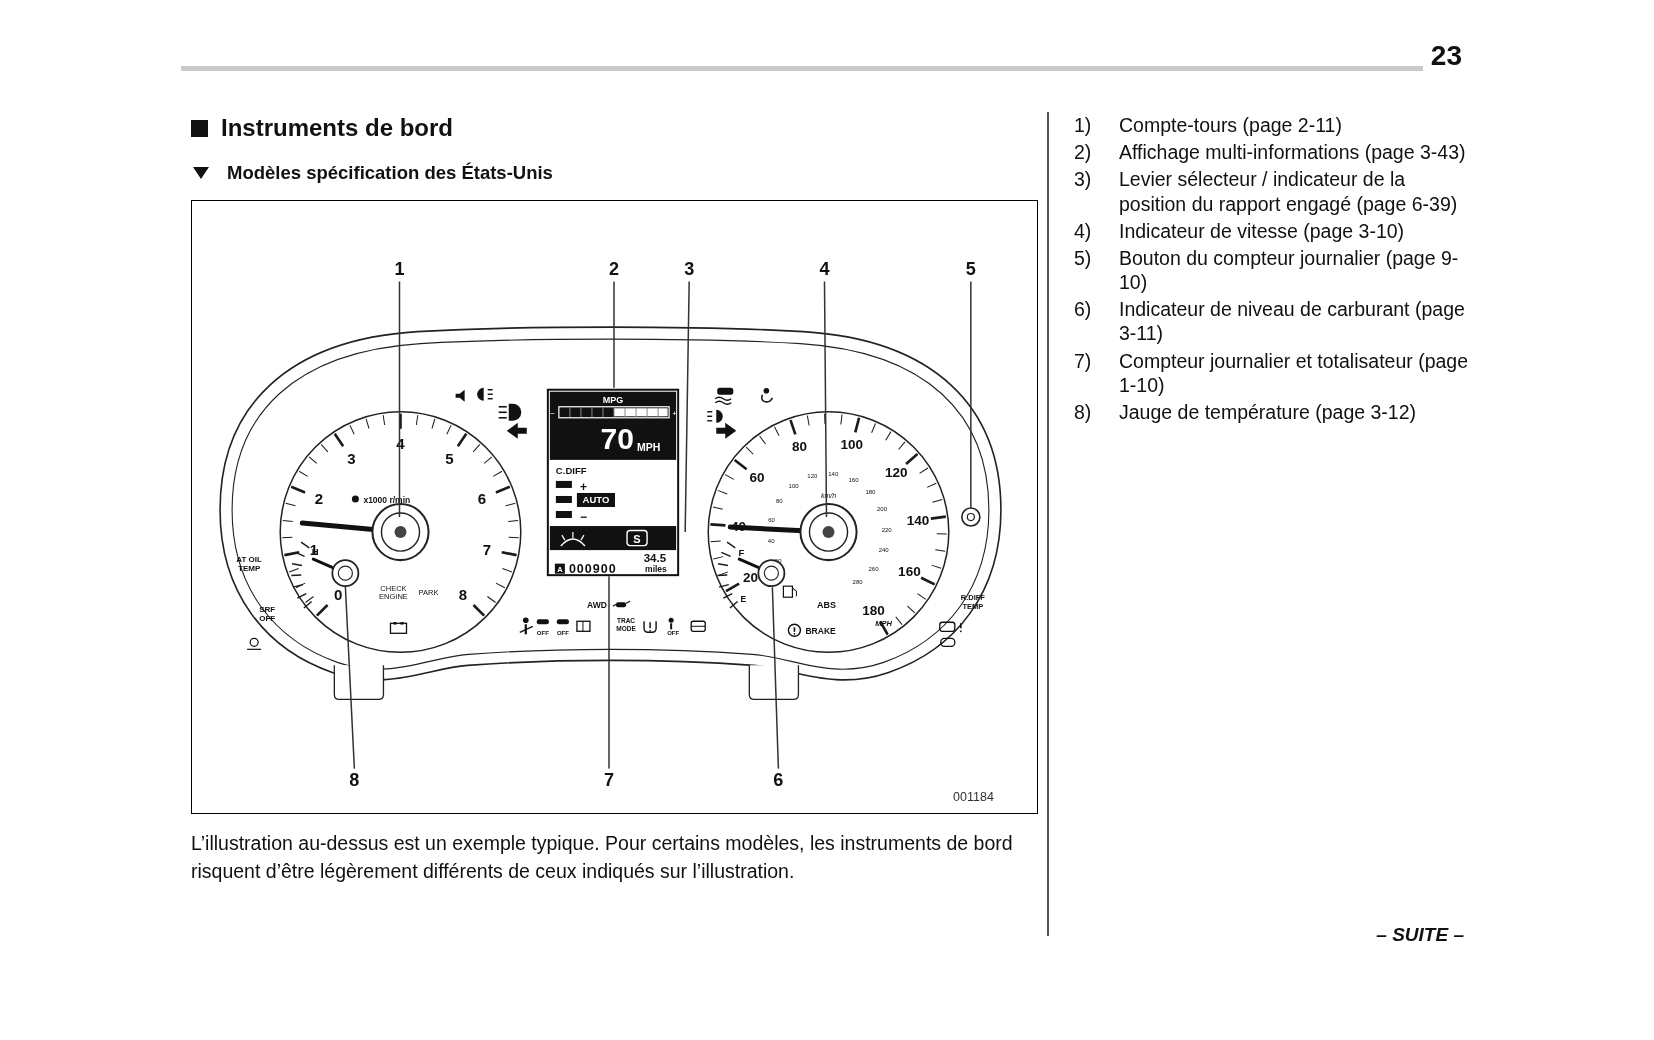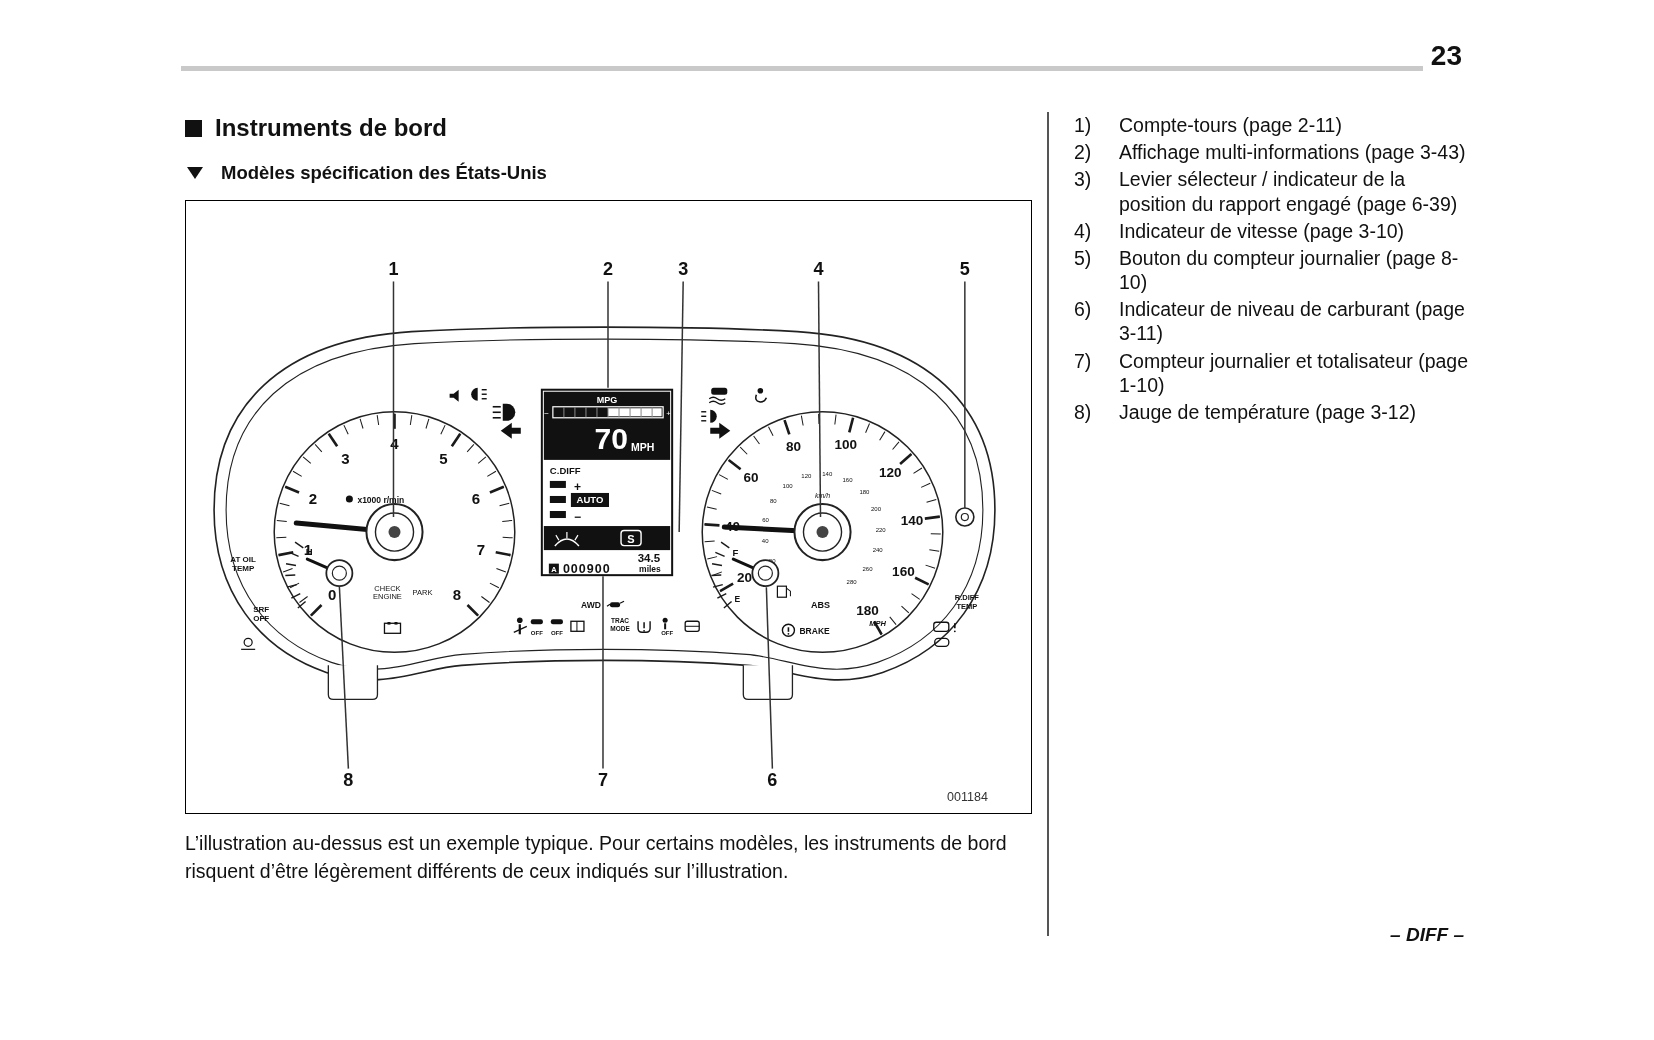--- a/index.html
+++ b/index.html
@@ -3,21 +3,21 @@
 <meta charset="utf-8">
 <style>
   html,body{margin:0;padding:0;}
   body{
     width:1654px;height:1040px;position:relative;overflow:hidden;
     background:#ffffff;color:#111;
     font-family:"Liberation Sans", sans-serif;
   }
   .header-rule{position:absolute;left:181px;top:66px;width:1242px;height:5px;background:#c9c9c9;}
   .page-number{position:absolute;top:40px;right:192px;font-size:28px;font-weight:bold;}
-  .main{position:absolute;left:185px;top:110px;width:992px;}
+  .main{position:absolute;left:191px;top:110px;width:992px;}
   .title{display:flex;align-items:center;gap:13px;font-size:24px;font-weight:bold;margin:4px 0 20px 0;}
   .title .sq{width:17px;height:17px;background:#111;display:inline-block;flex:none;}
   .subtitle{display:flex;align-items:center;gap:18px;font-size:18.5px;font-weight:bold;margin:0 0 16px 2px;}
   .subtitle .tri{width:0;height:0;border-left:8px solid transparent;border-right:8px solid transparent;border-top:12px solid #111;display:inline-block;flex:none;}
   .figure{width:845px;height:612px;border:1.6px solid #000;background:#fff;position:relative;}
   .figure svg{display:block;width:100%;height:100%;}
   .caption{margin-top:16px;font-size:19.5px;line-height:1.42;width:845px;}
   .col-divider{position:absolute;left:1047px;top:112px;width:1.5px;height:824px;background:#555;}
   .legend{position:absolute;left:1074px;top:113px;width:396px;}
   .legend-item{display:flex;font-size:19.5px;line-height:1.24;margin-bottom:3px;}
@@ -446,29 +446,29 @@
   <div class="legend-item">
       <span class="num">3)</span>
       <span class="lbl">Levier sélecteur / indicateur de la position du rapport engagé (page 6-39)</span>
     </div>
   <div class="legend-item">
       <span class="num">4)</span>
       <span class="lbl">Indicateur de vitesse (page 3-10)</span>
     </div>
   <div class="legend-item">
       <span class="num">5)</span>
-      <span class="lbl">Bouton du compteur journalier (page 8-10)</span>
+      <span class="lbl">Bouton du compteur journalier (page 9-10)</span>
     </div>
   <div class="legend-item">
       <span class="num">6)</span>
       <span class="lbl">Indicateur de niveau de carburant (page 3-11)</span>
     </div>
   <div class="legend-item">
       <span class="num">7)</span>
       <span class="lbl">Compteur journalier et totalisateur (page 1-10)</span>
     </div>
   <div class="legend-item">
       <span class="num">8)</span>
       <span class="lbl">Jauge de température (page 3-12)</span>
     </div>
 </div>
 
-<div class="footer-suite">– DIFF –</div>
+<div class="footer-suite">– SUITE –</div>
 
 </body></html>

